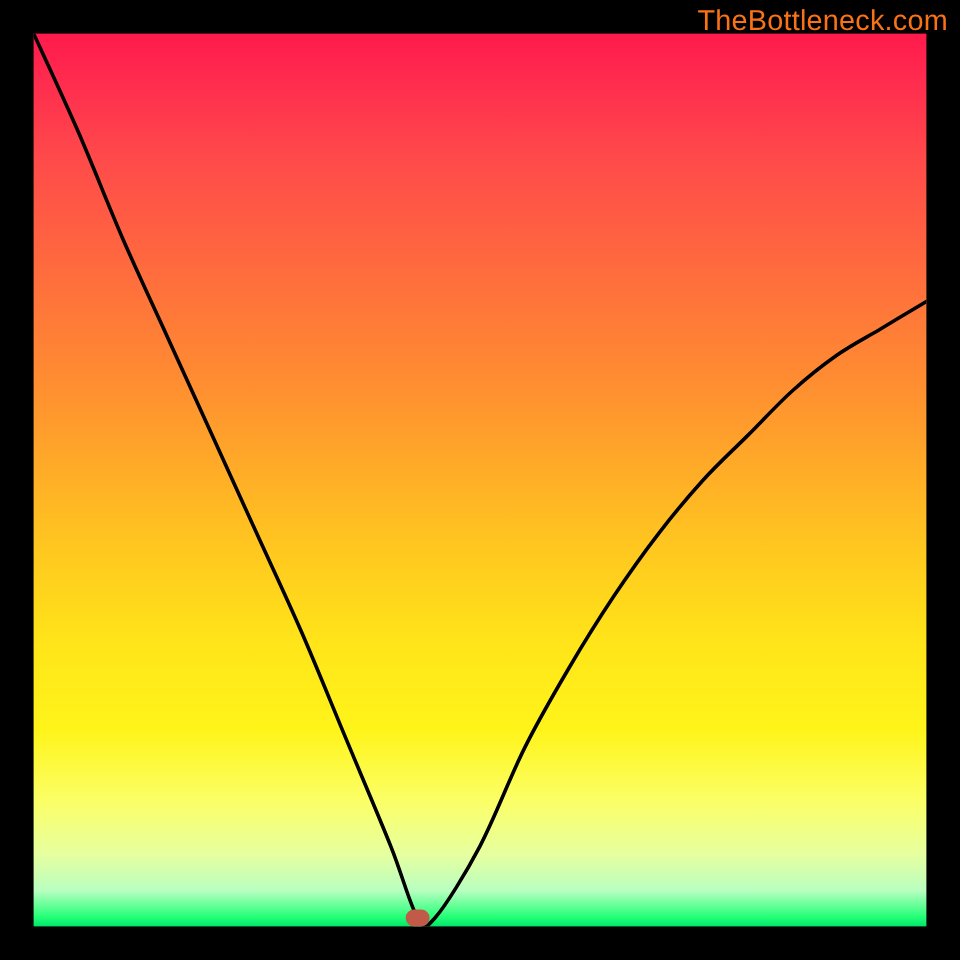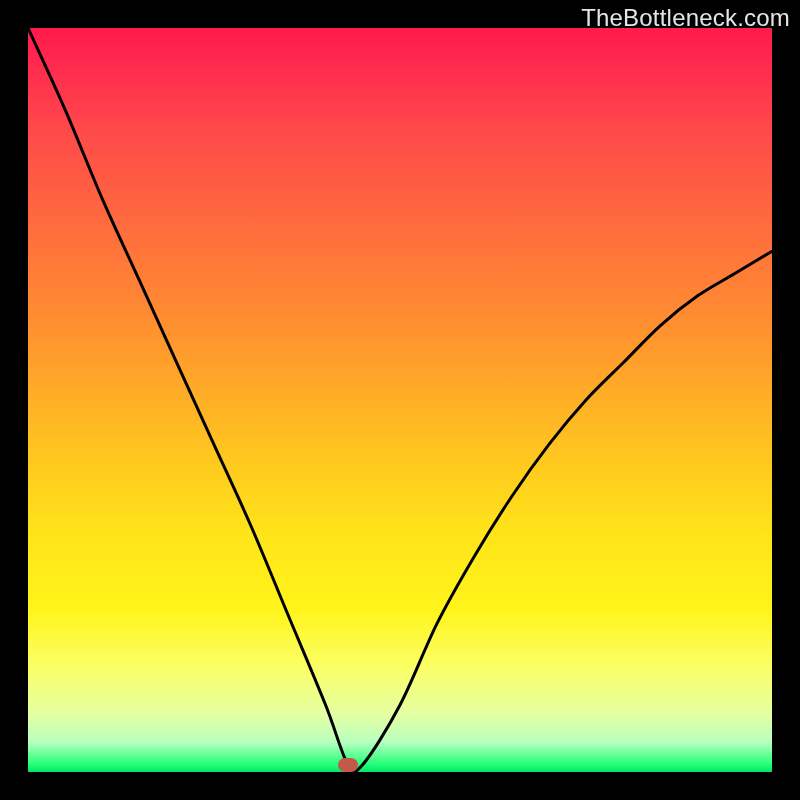--- a/index.html
+++ b/index.html
@@ -37,21 +37,21 @@
       #e6ffa0 92%,
       #b8ffc0 96%,
       #22ff77 99%,
       #00e66a 100%
     );
   }
   .watermark {
     position: absolute;
     top: 4px;
     right: 10px;
-    color: #e5e5e5;
+    color: #f97316;
     font-size: 24px;
     font-weight: 500;
     letter-spacing: 0.2px;
     user-select: none;
   }
   svg.curve {
     position: absolute;
     left: 0;
     top: 0;
     width: 744px;

